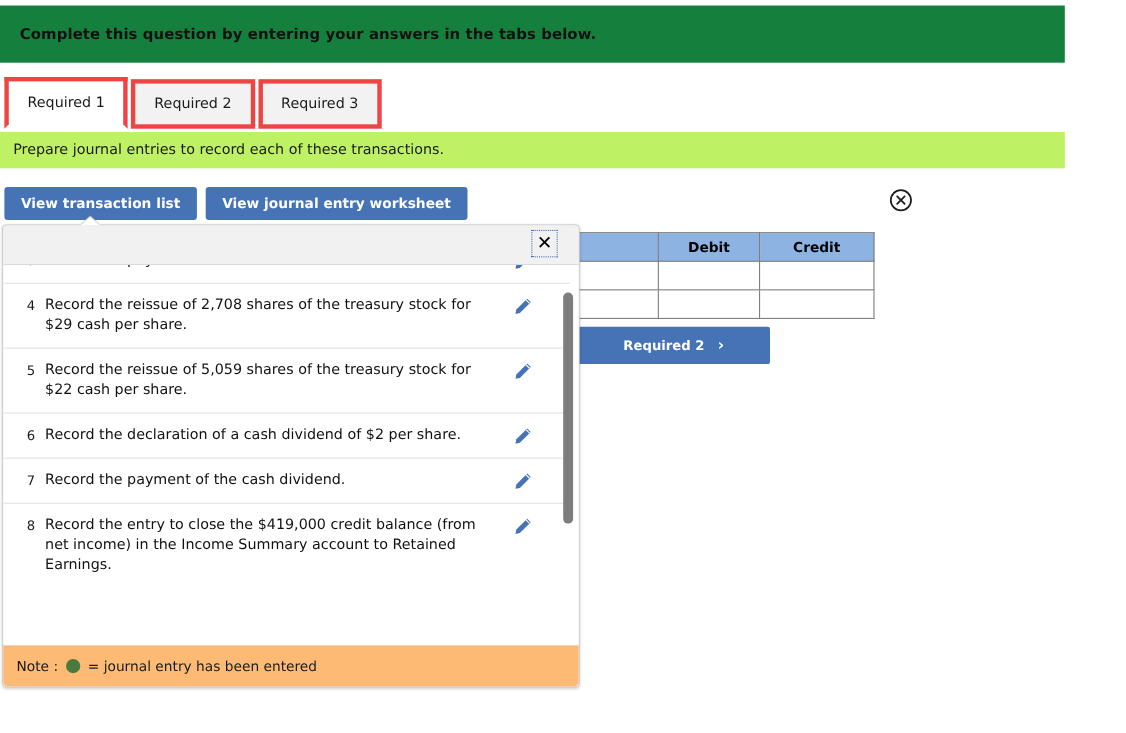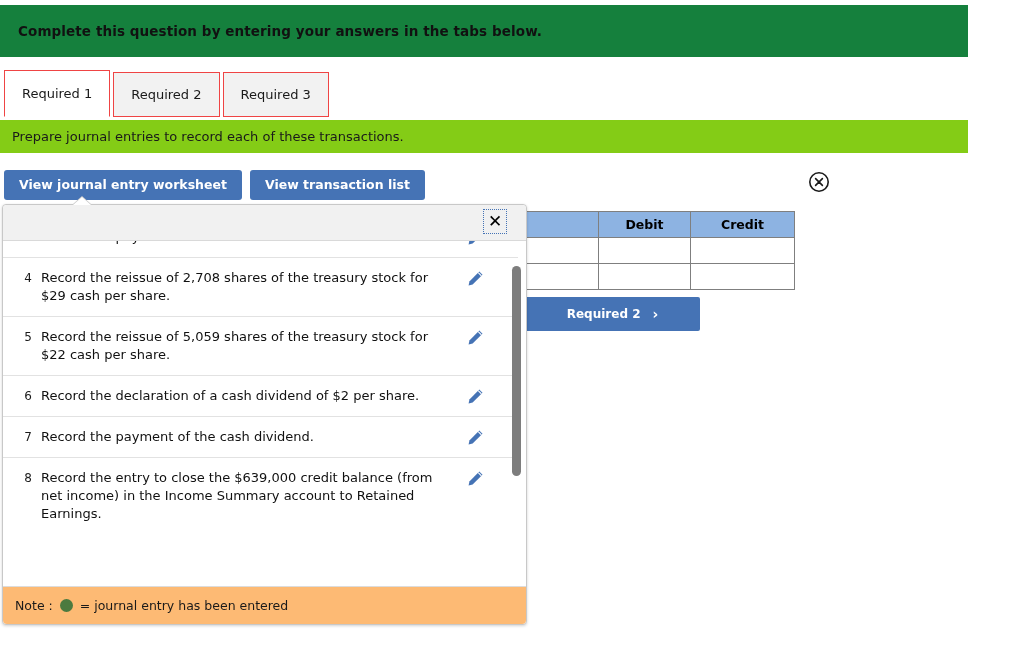--- a/index.html
+++ b/index.html
@@ -47,41 +47,41 @@
   }
   .tab {
     box-sizing: border-box;
     height: 45px;
     padding: 0 17px;
     display: flex;
     align-items: center;
     justify-content: center;
     font-size: 13px;
     color: #1a1a1a;
-    border: 1px solid #ef4444;
+    border: 4px solid #ef4444;
     background: #f2f2f2;
     margin-right: 3px;
     white-space: nowrap;
   }
   .tab.active {
     background: #ffffff;
     border-bottom-color: #ffffff;
     height: 47px;
     position: relative;
     z-index: 3;
   }
 
   
   .req-banner {
     position: absolute;
     left: 0;
     top: 120px;
     width: 968px;
     height: 33px;
-    background: #84cc16;
+    background: #bef264;
     display: flex;
     align-items: center;
   }
   .req-banner-text {
     margin-left: 12px;
     font-size: 13px;
     color: #1a1a1a;
   }
 
   
@@ -330,22 +330,22 @@
   <div class="tab">
     <span>Required 3</span>
   </div>
 </div>
 
 <div class="req-banner">
   <div class="req-banner-text">Prepare journal entries to record each of these transactions.</div>
 </div>
 
 <div class="btn-row">
+  <button class="blue-btn">View transaction list</button>
   <button class="blue-btn">View journal entry worksheet</button>
-  <button class="blue-btn">View transaction list</button>
 </div>
 
 <table class="journal-table">
   <thead>
     <tr>
       <th class="jt-col-acct"></th>
       <th class="jt-col-debit">Debit</th>
       <th class="jt-col-credit">Credit</th>
     </tr>
   </thead>
@@ -435,21 +435,21 @@
         <div class="txn-pencil">
           <svg width="17" height="17" viewBox="0 0 17 17" aria-hidden="true">
             <path d="M12.3 1.5 L15.5 4.7 L5.6 14.6 L1.6 15.4 L2.4 11.4 Z" fill="#4573b5"></path>
             <path d="M11.2 2.6 L14.4 5.8" stroke="#ffffff" stroke-width="1.1"></path>
           </svg>
         </div>
       </div>
 
       <div class="txn-row">
         <div class="txn-num">8</div>
-        <div class="txn-desc">Record the entry to close the $639,000 credit balance (from net income) in the Income Summary account to Retained Earnings.</div>
+        <div class="txn-desc">Record the entry to close the $419,000 credit balance (from net income) in the Income Summary account to Retained Earnings.</div>
         <div class="txn-pencil">
           <svg width="17" height="17" viewBox="0 0 17 17" aria-hidden="true">
             <path d="M12.3 1.5 L15.5 4.7 L5.6 14.6 L1.6 15.4 L2.4 11.4 Z" fill="#4573b5"></path>
             <path d="M11.2 2.6 L14.4 5.8" stroke="#ffffff" stroke-width="1.1"></path>
           </svg>
         </div>
       </div>
 
     </div>
 

